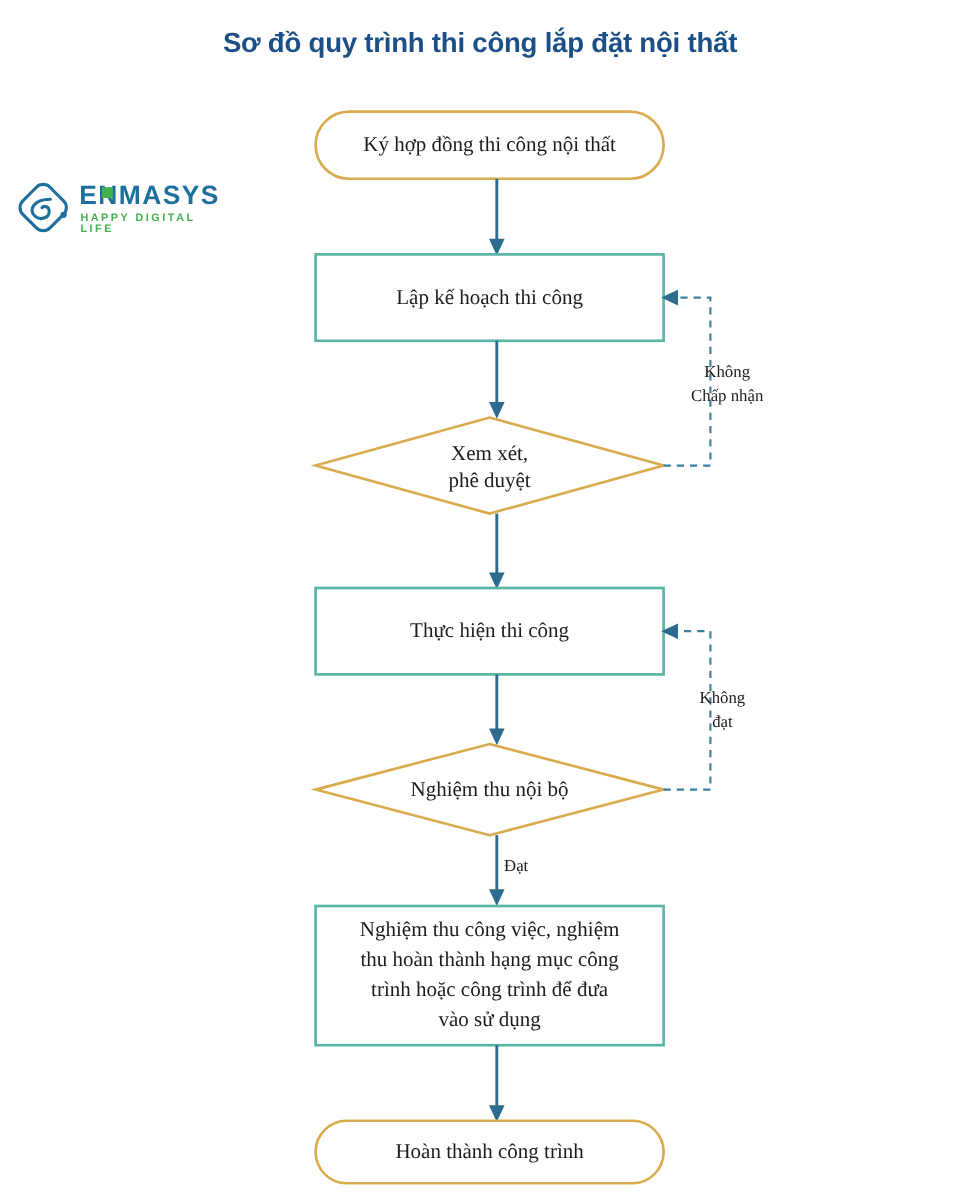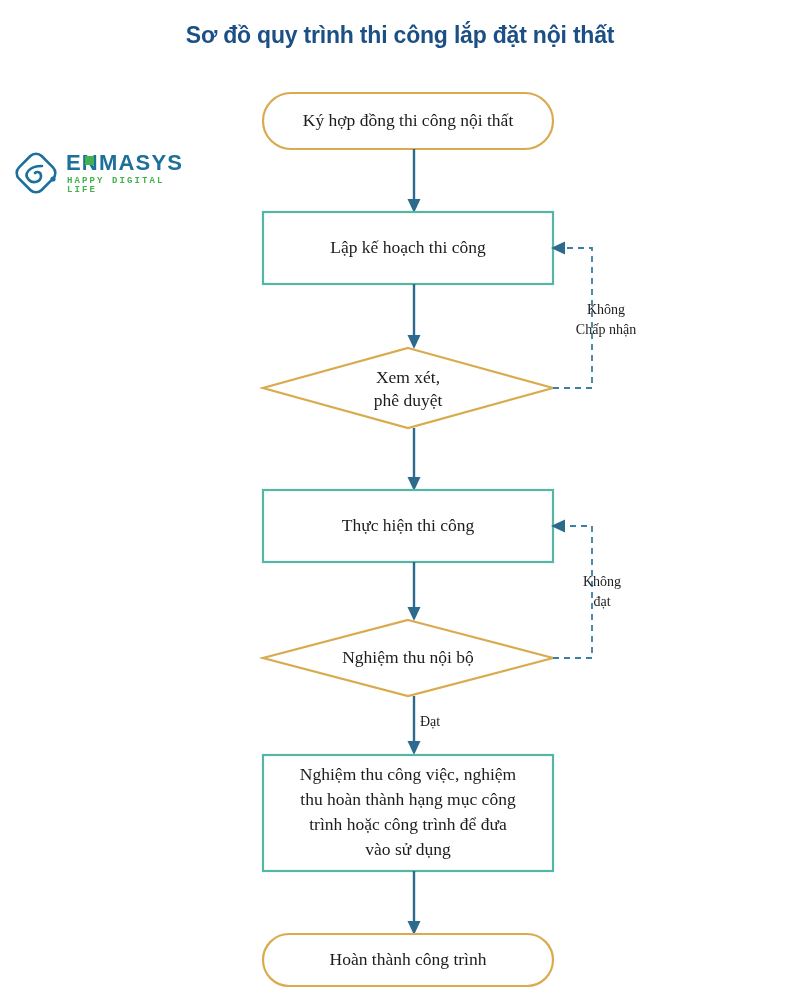--- a/index.html
+++ b/index.html
@@ -48,21 +48,21 @@
     font-weight: bold;
     font-size: 22px;
     letter-spacing: 1.2px;
     color: #1d6f9c;
     line-height: 1;
   }
   .brand-tagline {
     position: absolute;
     left: 55px;
     top: 31px;
-    font-family: Liberation Mono, monospace;
+    font-family: Liberation Sans, sans-serif;
     font-weight: bold;
     font-size: 9px;
     letter-spacing: 2.1px;
     color: #43b14d;
     line-height: 1;
   }
   .flow-svg {
     position: absolute;
     left: 0;
     top: 0;

